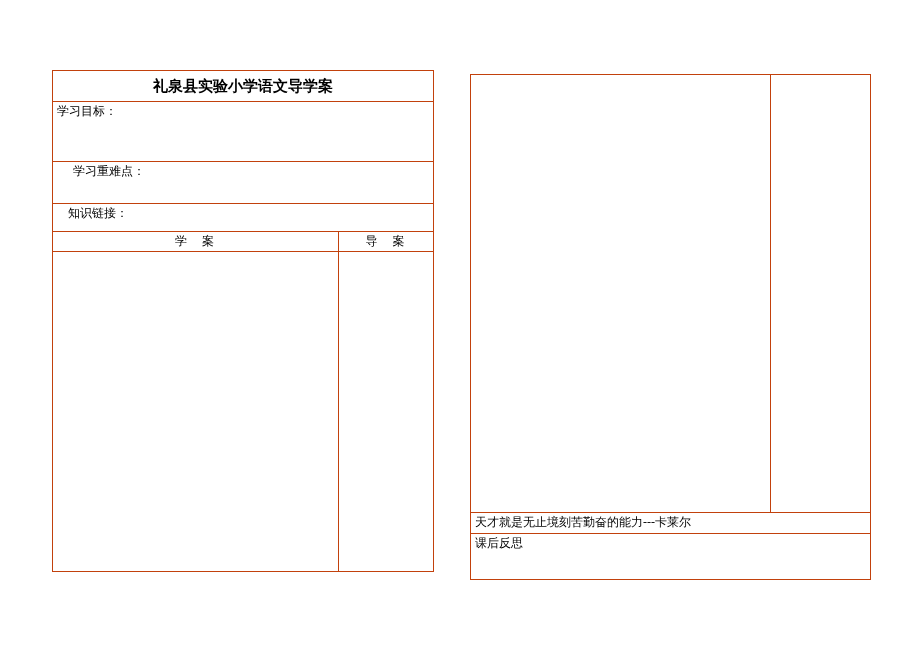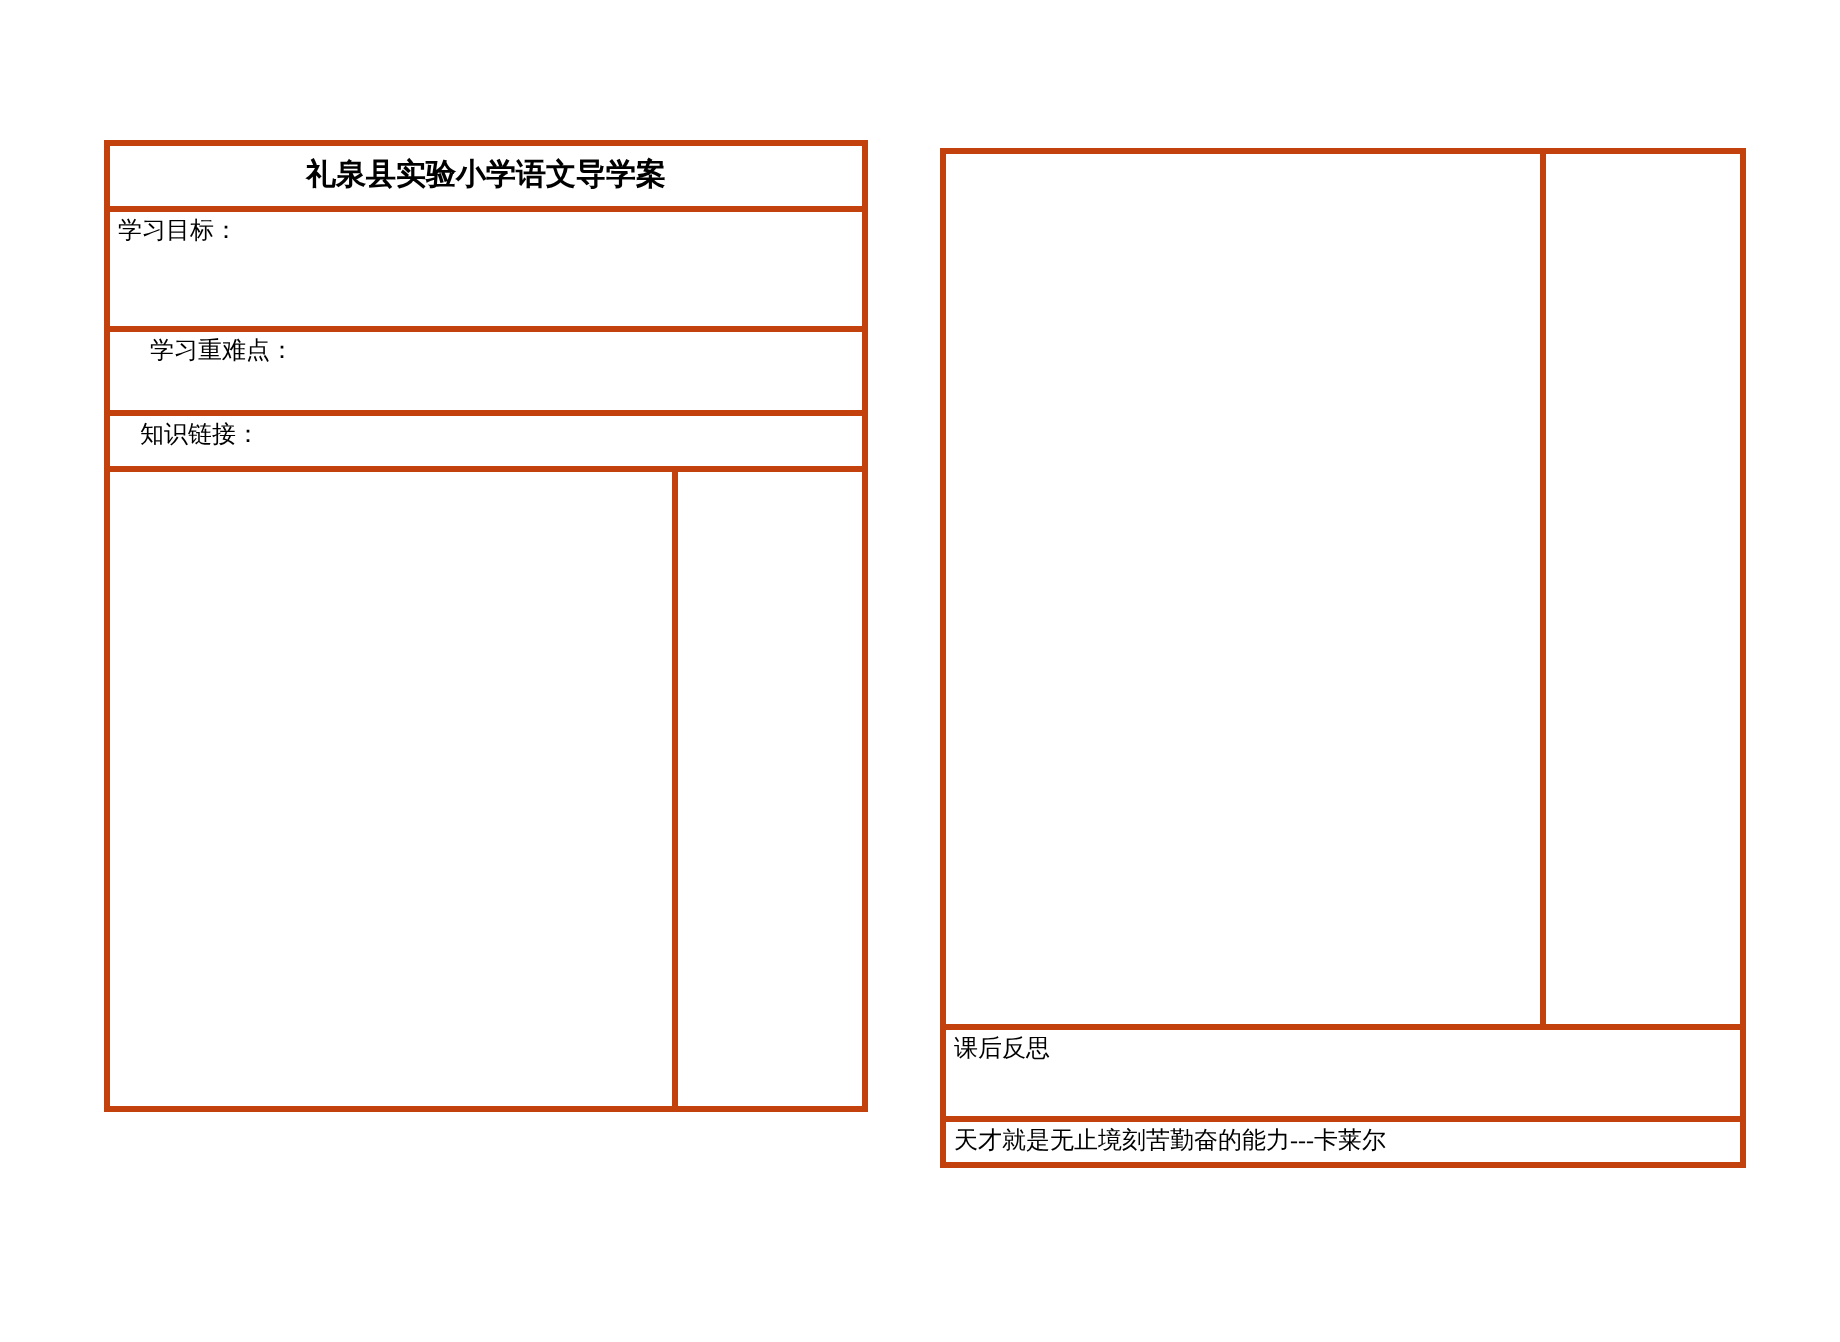--- a/index.html
+++ b/index.html
@@ -25,21 +25,21 @@
       left: 470px;
       top: 74px;
       width: 400px;
     }
     table {
       border-collapse: collapse;
       width: 100%;
       table-layout: fixed;
     }
     td, th {
-      border: 3px solid #c2410c;
+      border: 1px solid #c2410c;
       padding: 2px 4px;
       vertical-align: top;
       font-weight: normal;
       text-align: left;
       line-height: 1.3;
     }
     .title-cell {
       text-align: center;
       font-weight: bold;
       font-size: 15px;
@@ -74,39 +74,43 @@
     <tr>
       <td colspan="4" class="h-goal">学习目标：</td>
     </tr>
     <tr>
       <td colspan="4" class="h-diff">学习重难点：</td>
     </tr>
     <tr>
       <td colspan="4" class="h-link">知识链接：</td>
     </tr>
     <tr>
+      <td colspan="3" class="header-col" style="width:68%">学    案</td>
+      <td class="header-col" style="width:32%">导   案</td>
+    </tr>
+    <tr>
       <td colspan="3" class="big-body"></td>
       <td class="big-body"></td>
     </tr>
   </tbody>
     </table>
 </div>
 
 <div class="page page-right">
   <table>
     <colgroup>
       <col style="width:300px">
       <col class="right-col2">
     </colgroup>
     <tbody>
         <tr>
       <td class="right-top1"></td>
       <td class="right-top1"></td>
     </tr>
     <tr>
-      <td colspan="2" class="right-row2">课后反思</td>
+      <td colspan="2" class="right-row3">天才就是无止境刻苦勤奋的能力---卡莱尔</td>
     </tr>
     <tr>
-      <td colspan="2" class="right-row3">天才就是无止境刻苦勤奋的能力---卡莱尔</td>
+      <td colspan="2" class="right-row2">课后反思</td>
     </tr>
   </tbody>
     </table>
 </div>
 
 </body></html>

